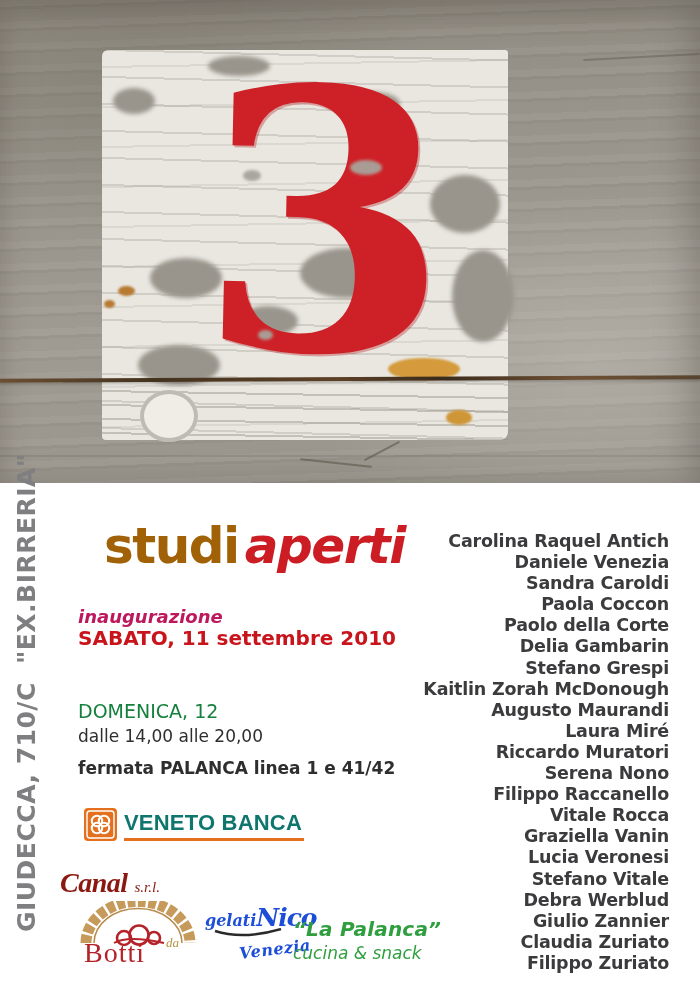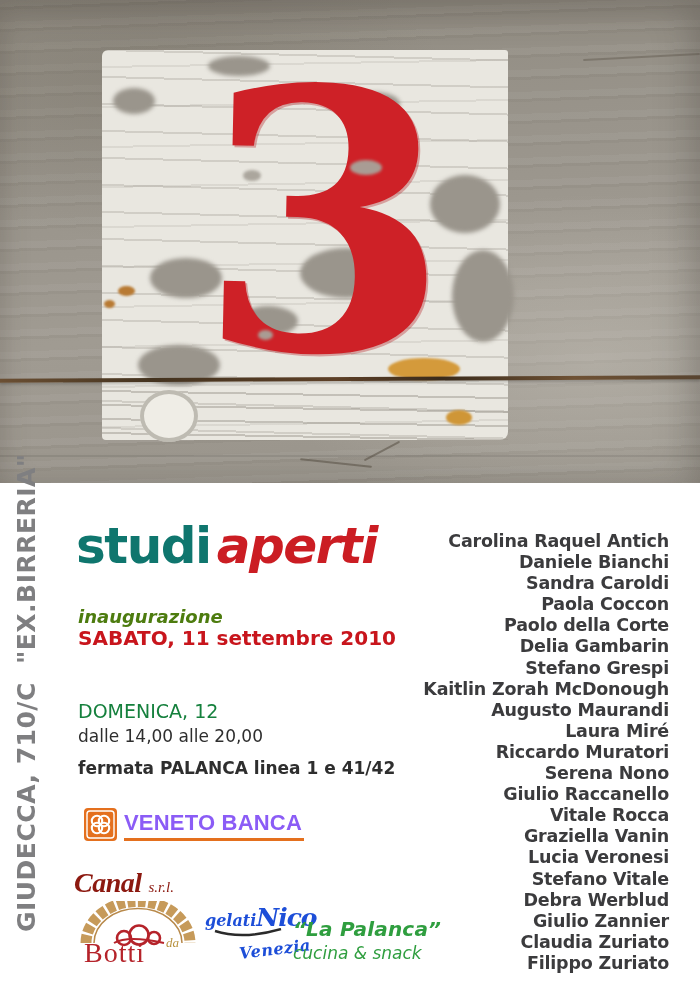--- a/index.html
+++ b/index.html
@@ -36,36 +36,36 @@
     background:#efede6;box-shadow:inset 0 0 0 4px rgba(150,145,135,.55);}
   .scratch{position:absolute;background:rgba(80,72,60,.5);border-radius:2px;}
 
   
   .sidebar-address{position:absolute;left:12px;top:932px;width:414px;height:32px;
     transform:rotate(-90deg);transform-origin:0 0;white-space:pre;
     font-weight:bold;font-size:25px;letter-spacing:.5px;color:#7f7f81;}
 
   .title{position:absolute;left:76px;top:519px;font-size:50px;font-weight:bold;
     letter-spacing:-1.5px;line-height:1.1;}
-  .title .t-black{color:#0f766e;}
+  .title .t-black{color:#a16207;margin-left:28px;}
   .title .t-red{color:#cb1d23;font-style:italic;margin-left:6px;}
 
   .ev{position:absolute;left:78px;color:#2e2e2e;}
-  .ev-inaug{top:606px;font-size:18px;font-weight:bold;font-style:italic;color:#4d7c0f;}
+  .ev-inaug{top:606px;font-size:18px;font-weight:bold;font-style:italic;color:#be185d;}
   .ev-sabato{top:626px;font-size:20px;font-weight:bold;color:#c8151c;}
   .ev-h1{top:653px;font-size:17px;}
   .ev-domenica{top:700px;font-size:19px;font-weight:normal;color:#15803d;}
   .ev-h2{top:726px;font-size:17px;text-align:right;}
   .ev-fermata{top:758px;font-size:17px;font-weight:bold;}
 
   .vb{position:absolute;left:84px;top:808px;display:flex;align-items:flex-end;gap:7px;}
   .vb-text{font-family:"Liberation Sans",sans-serif;font-weight:bold;font-size:22px;
-    color:#8b5cf6;letter-spacing:.2px;border-bottom:3px solid #e4701e;padding:0 2px 3px 0;line-height:1.15;}
-
-  .canal{position:absolute;left:74px;top:867px;font-family:"Liberation Serif",serif;
+    color:#0f766e;letter-spacing:.2px;border-bottom:3px solid #e4701e;padding:0 2px 3px 0;line-height:1.15;}
+
+  .canal{position:absolute;left:60px;top:867px;font-family:"Liberation Serif",serif;
     font-style:italic;color:#8c1910;}
   .canal .c-name{font-size:28px;font-weight:bold;letter-spacing:-.5px;}
   .canal .c-suffix{font-size:15px;margin-left:7px;}
 
   .botti{position:absolute;left:78px;top:901px;}
 
   .nico{position:absolute;left:205px;top:903px;width:100px;color:#1d4ed8;
     font-family:"DejaVu Serif",serif;font-style:italic;font-weight:bold;}
   .nico-line{white-space:nowrap;}
   .nico-gelati{font-size:16px;}
@@ -170,32 +170,32 @@
   </div>
 
   <div class="palanca">
     <div class="p-name">“La Palanca”</div>
     <div class="p-sub">cucina &amp; snack</div>
   </div>
 
   <div class="artists">
 
   <div class="artist">Carolina Raquel Antich</div>
-      <div class="artist">Daniele Bianchi</div>
+      <div class="artist">Daniele Venezia</div>
       <div class="artist">Sandra Caroldi</div>
       <div class="artist">Paola Coccon</div>
       <div class="artist">Paolo della Corte</div>
       <div class="artist">Delia Gambarin</div>
       <div class="artist">Stefano Grespi</div>
       <div class="artist">Kaitlin Zorah McDonough</div>
       <div class="artist">Augusto Maurandi</div>
       <div class="artist">Laura Miré</div>
       <div class="artist">Riccardo Muratori</div>
       <div class="artist">Serena Nono</div>
-      <div class="artist">Giulio Raccanello</div>
+      <div class="artist">Filippo Raccanello</div>
       <div class="artist">Vitale Rocca</div>
       <div class="artist">Graziella Vanin</div>
       <div class="artist">Lucia Veronesi</div>
       <div class="artist">Stefano Vitale</div>
       <div class="artist">Debra Werblud</div>
       <div class="artist">Giulio Zannier</div>
       <div class="artist">Claudia Zuriato</div>
       <div class="artist">Filippo Zuriato</div>
     </div>
 

